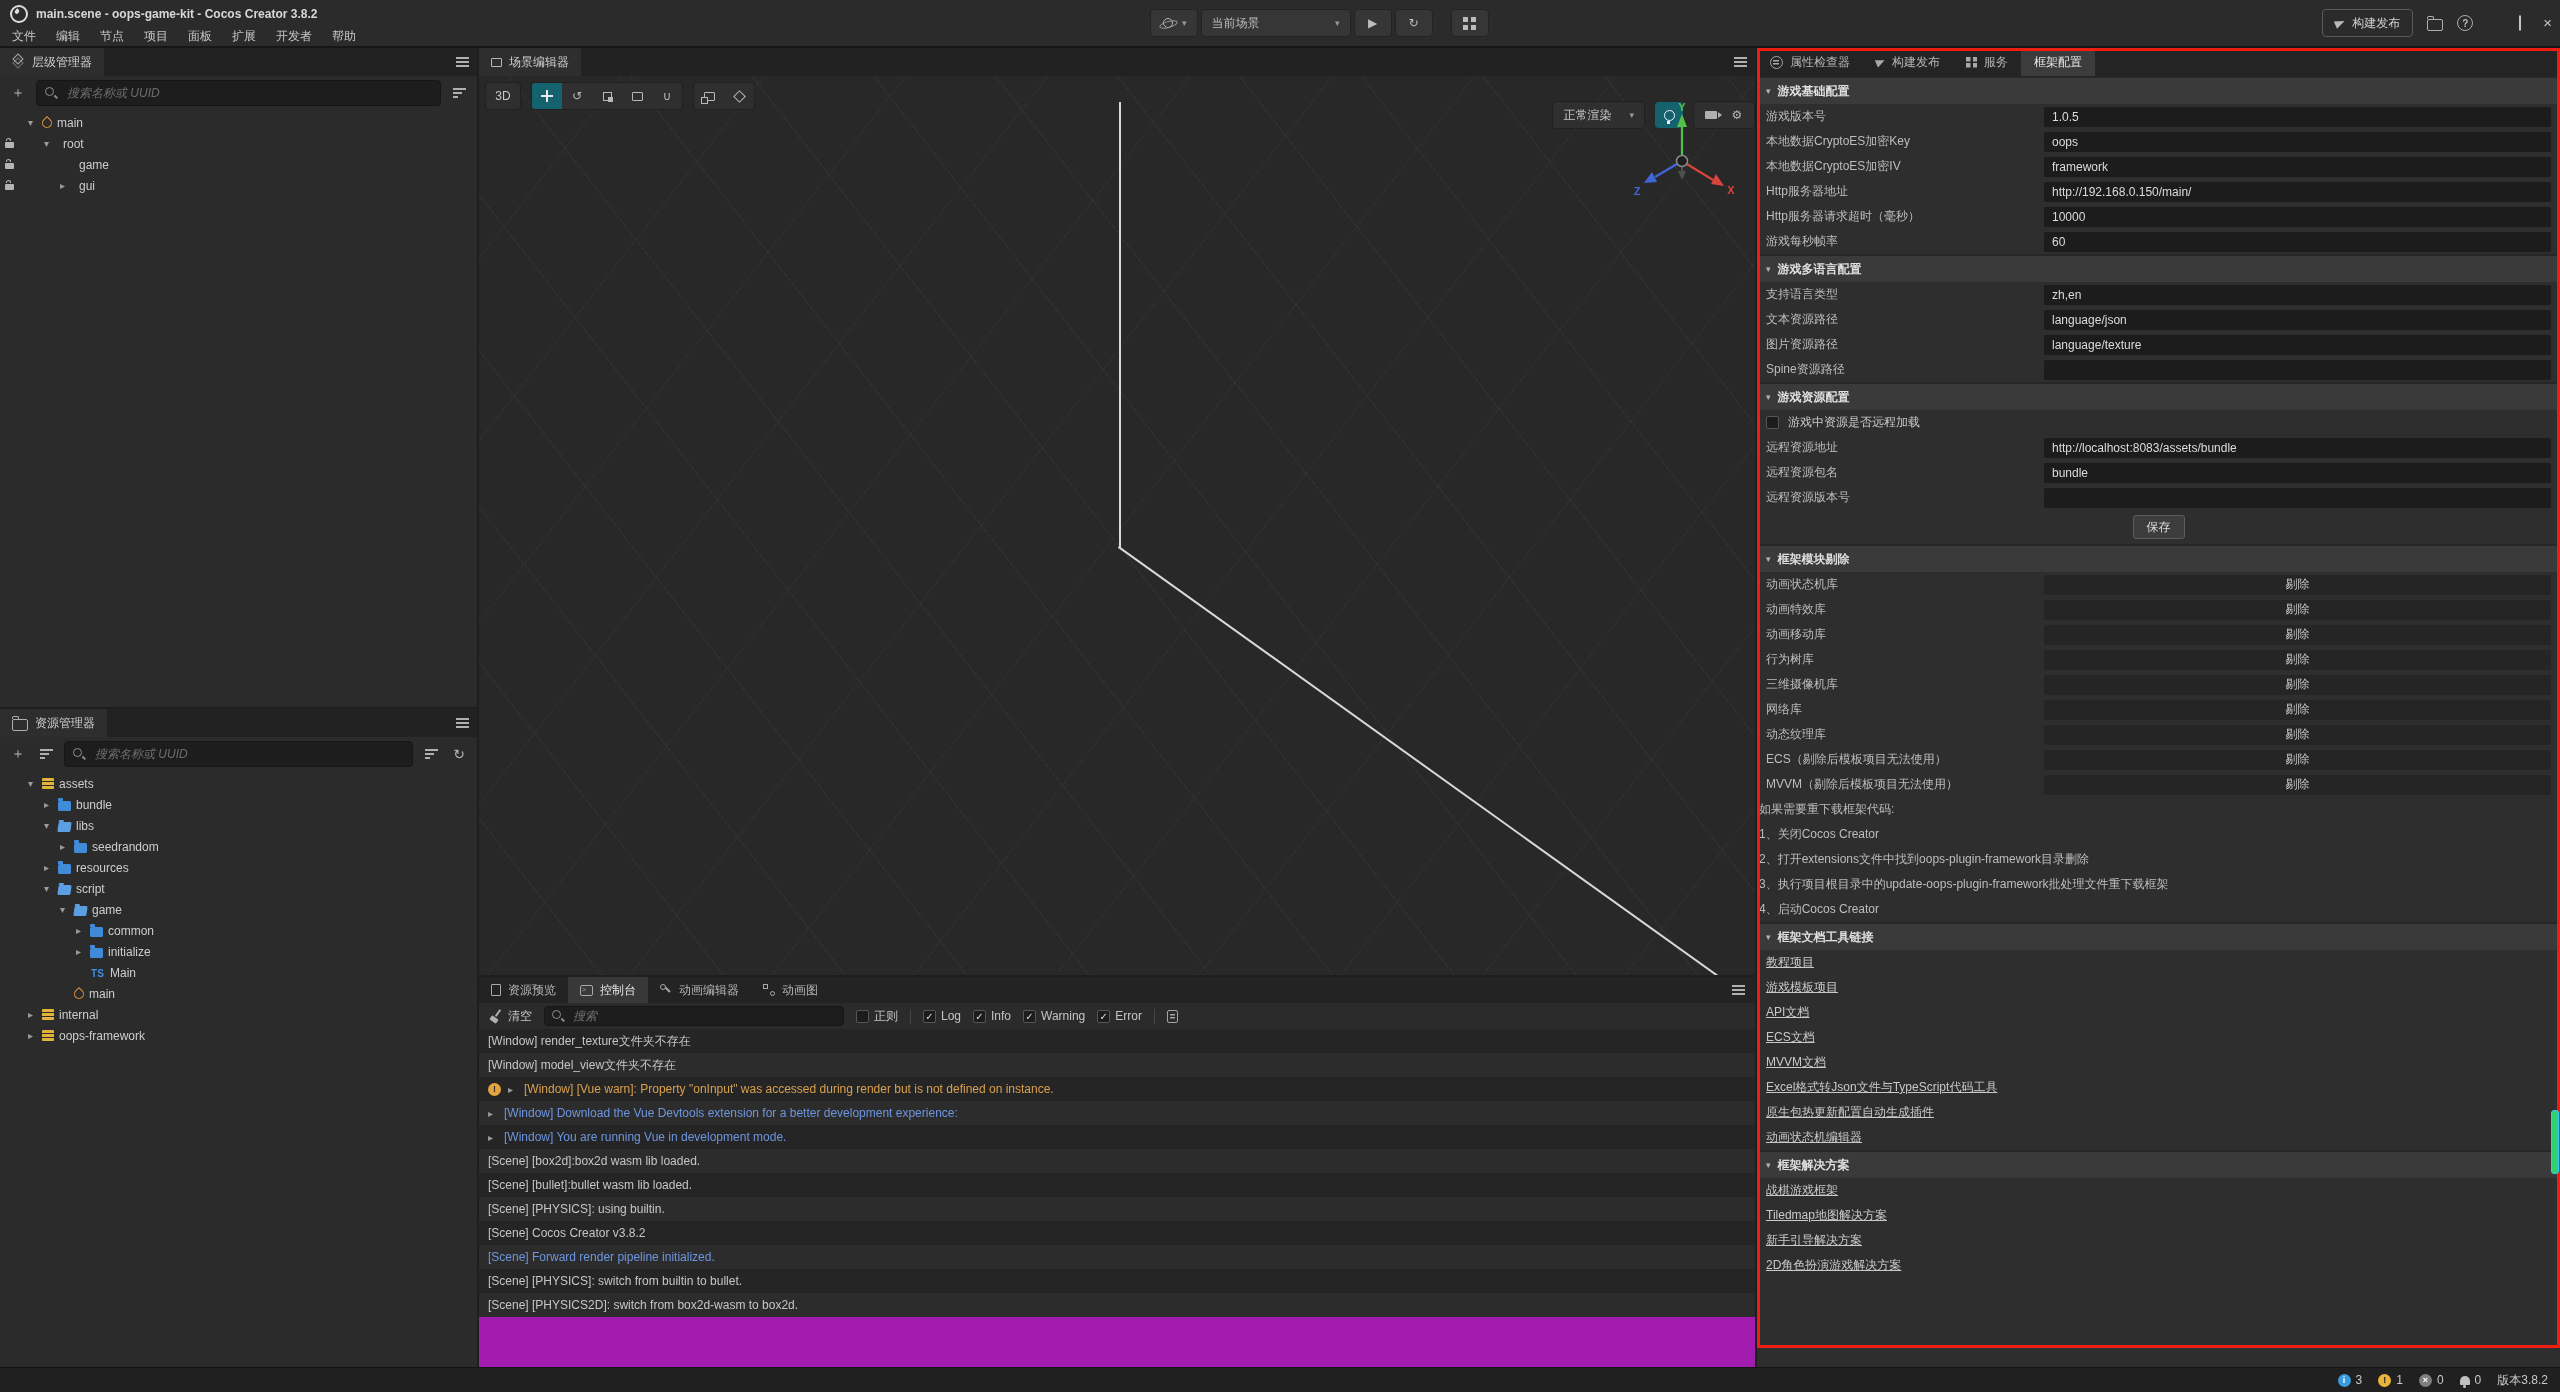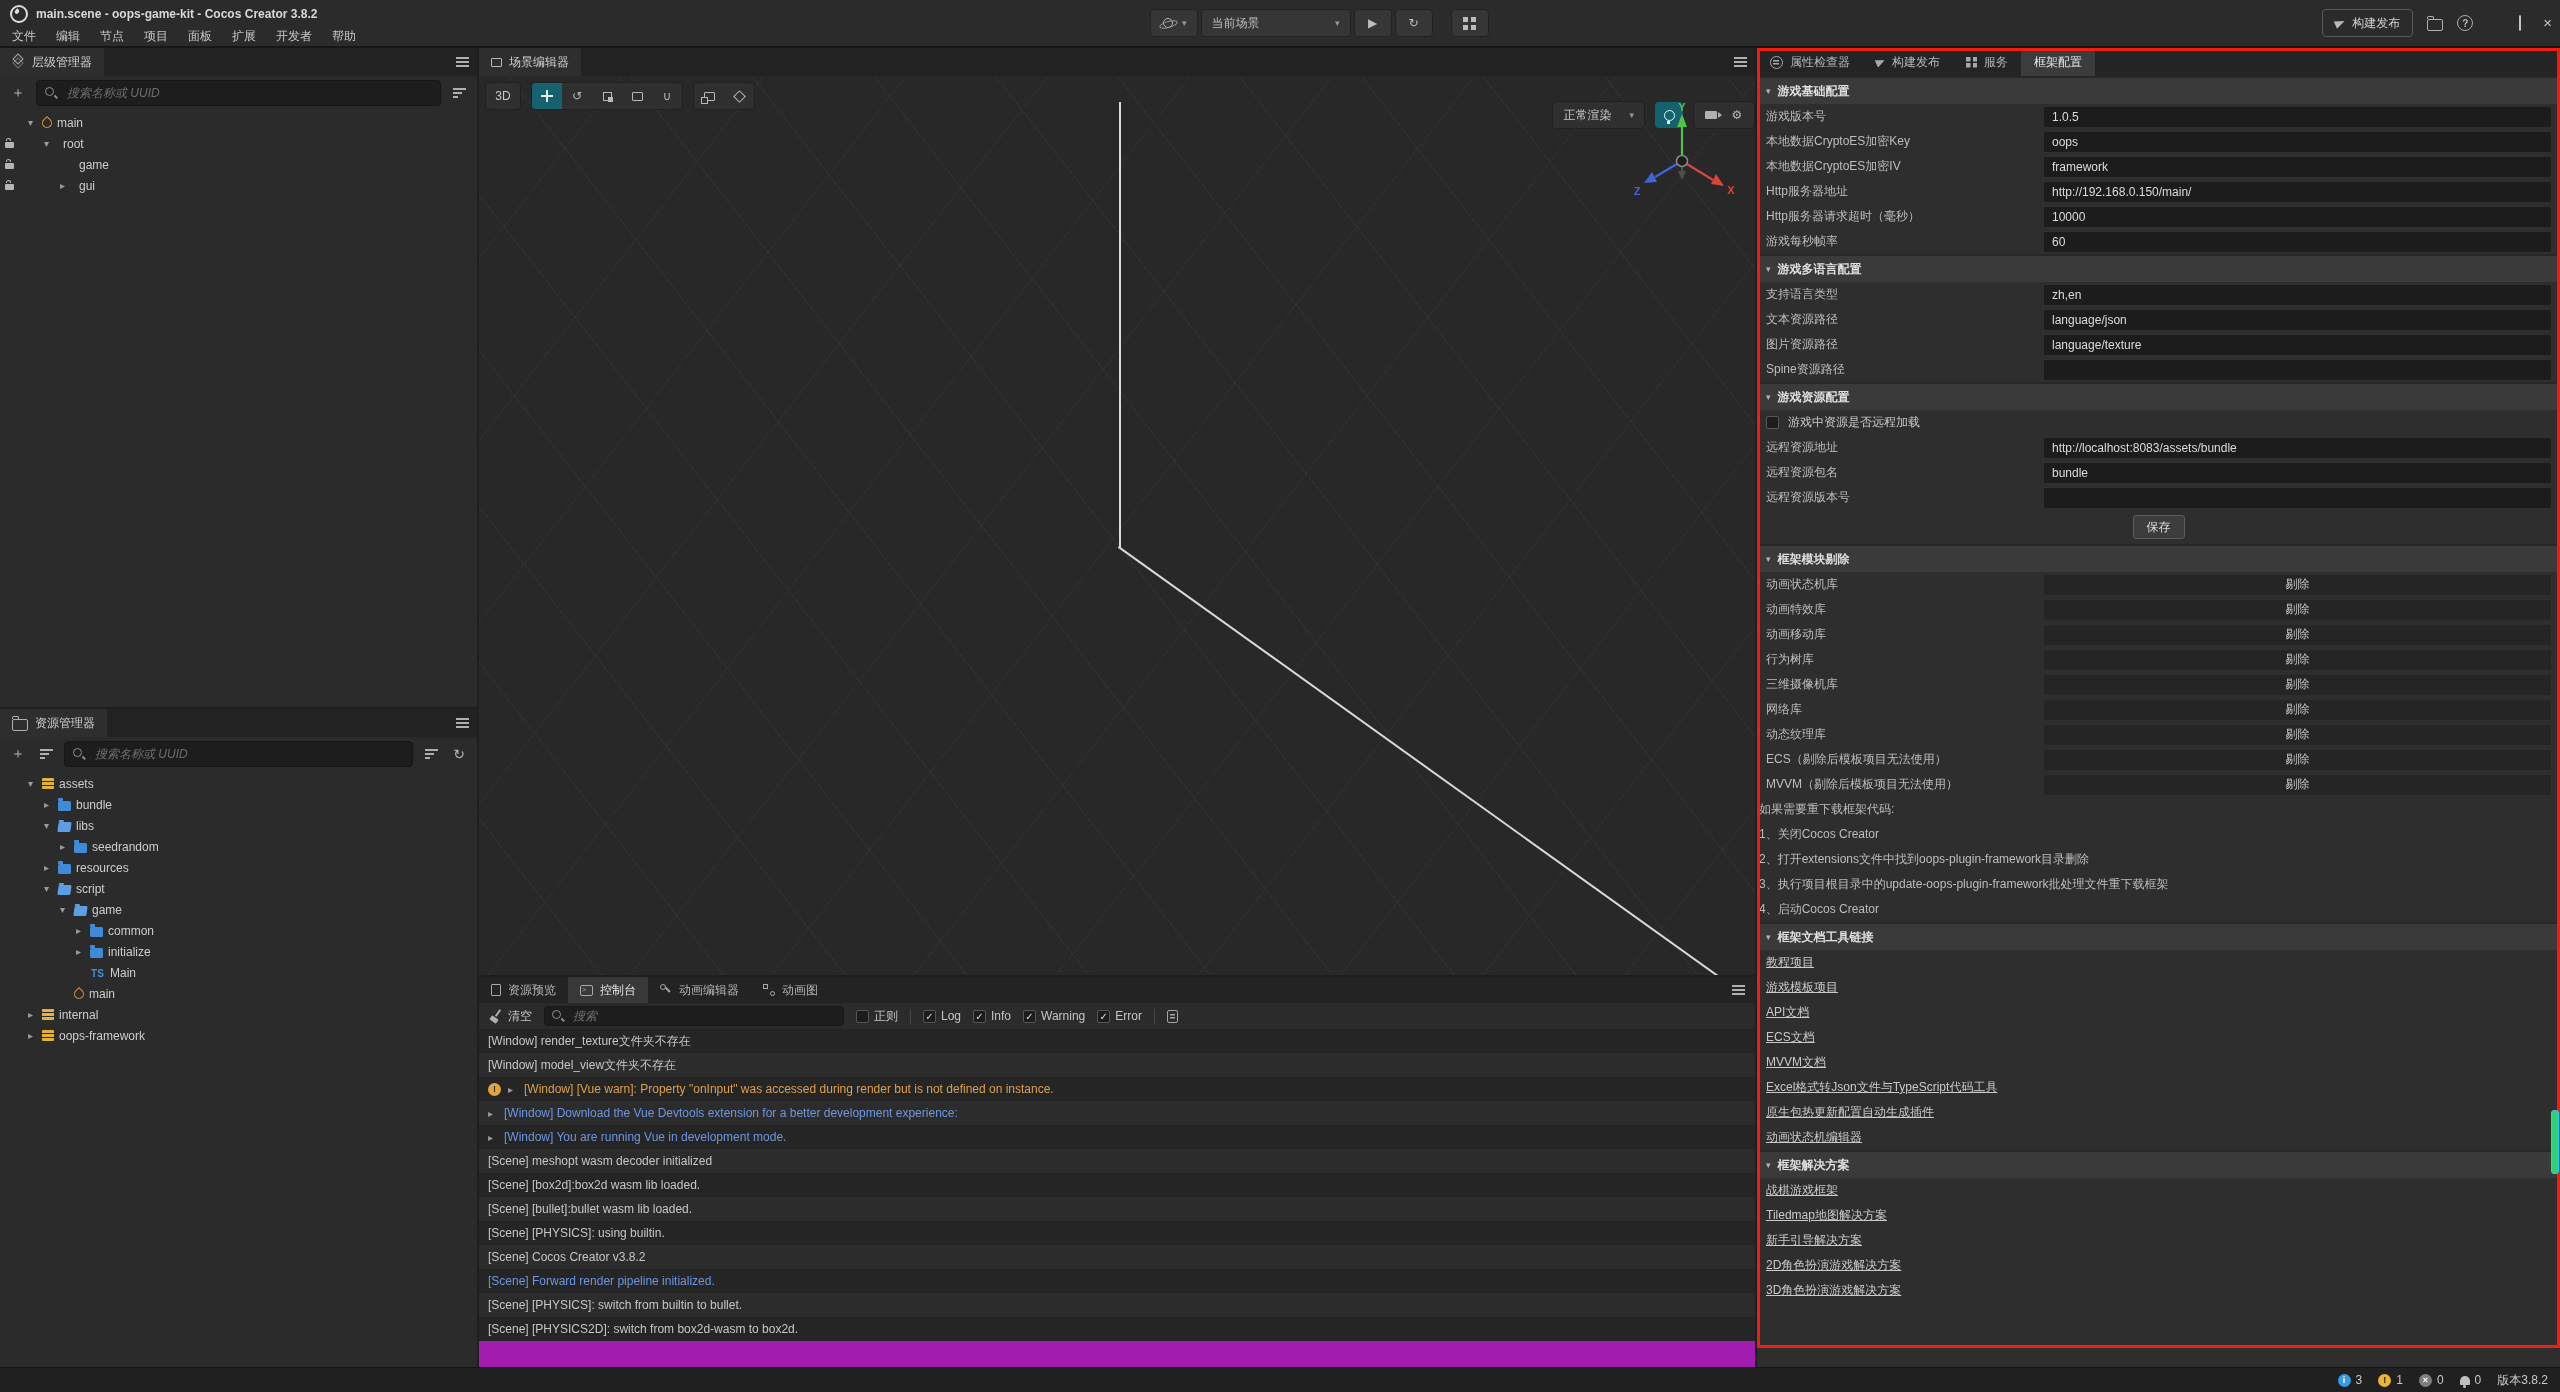--- a/index.html
+++ b/index.html
@@ -622,24 +622,20 @@
           <span class="expand chevron"></span>
           <span>[Window] Download the Vue Devtools extension for a better development experience:</span>
         </div>
 
         <div class="crow info">
 
           <span class="expand chevron"></span>
           <span>[Window] You are running Vue in development mode.</span>
         </div>
 
-        <div class="crow log">
-
-          <span>[Scene] meshopt wasm decoder initialized</span>
-        </div>
 
         <div class="crow log">
 
           <span>[Scene] [box2d]:box2d wasm lib loaded.</span>
         </div>
 
         <div class="crow log">
 
           <span>[Scene] [bullet]:bullet wasm lib loaded.</span>
         </div>
@@ -907,23 +903,20 @@
           </div>
 
           <div class="lrow">
             <span class="ilink">新手引导解决方案</span>
           </div>
 
           <div class="lrow">
             <span class="ilink">2D角色扮演游戏解决方案</span>
           </div>
 
-          <div class="lrow">
-            <span class="ilink">3D角色扮演游戏解决方案</span>
-          </div>
         </div>
     </div>
     <div class="vthumb"></div>
     <div class="red-frame"></div>
   </div>
 
   <div id="statusbar">
     <div class="sb-right">
       <span class="sbitem">
         <span class="sico info">i</span>

